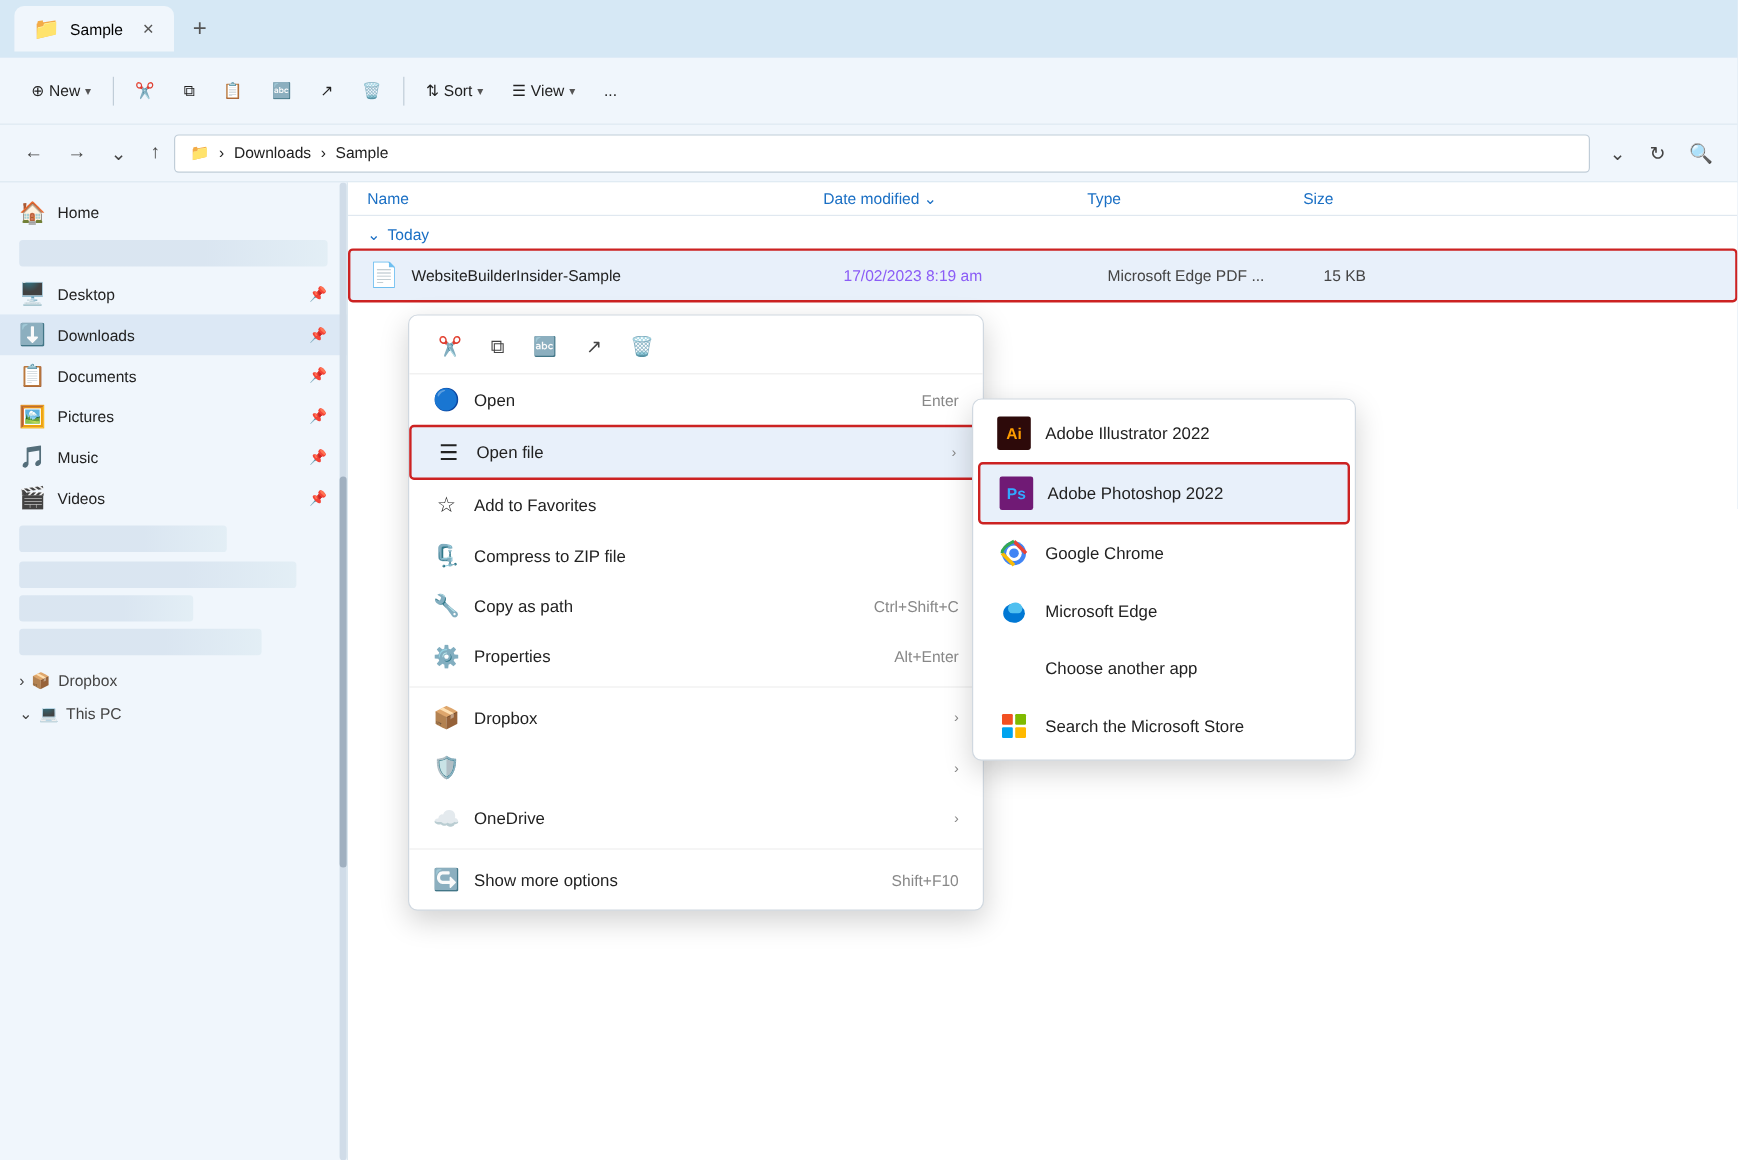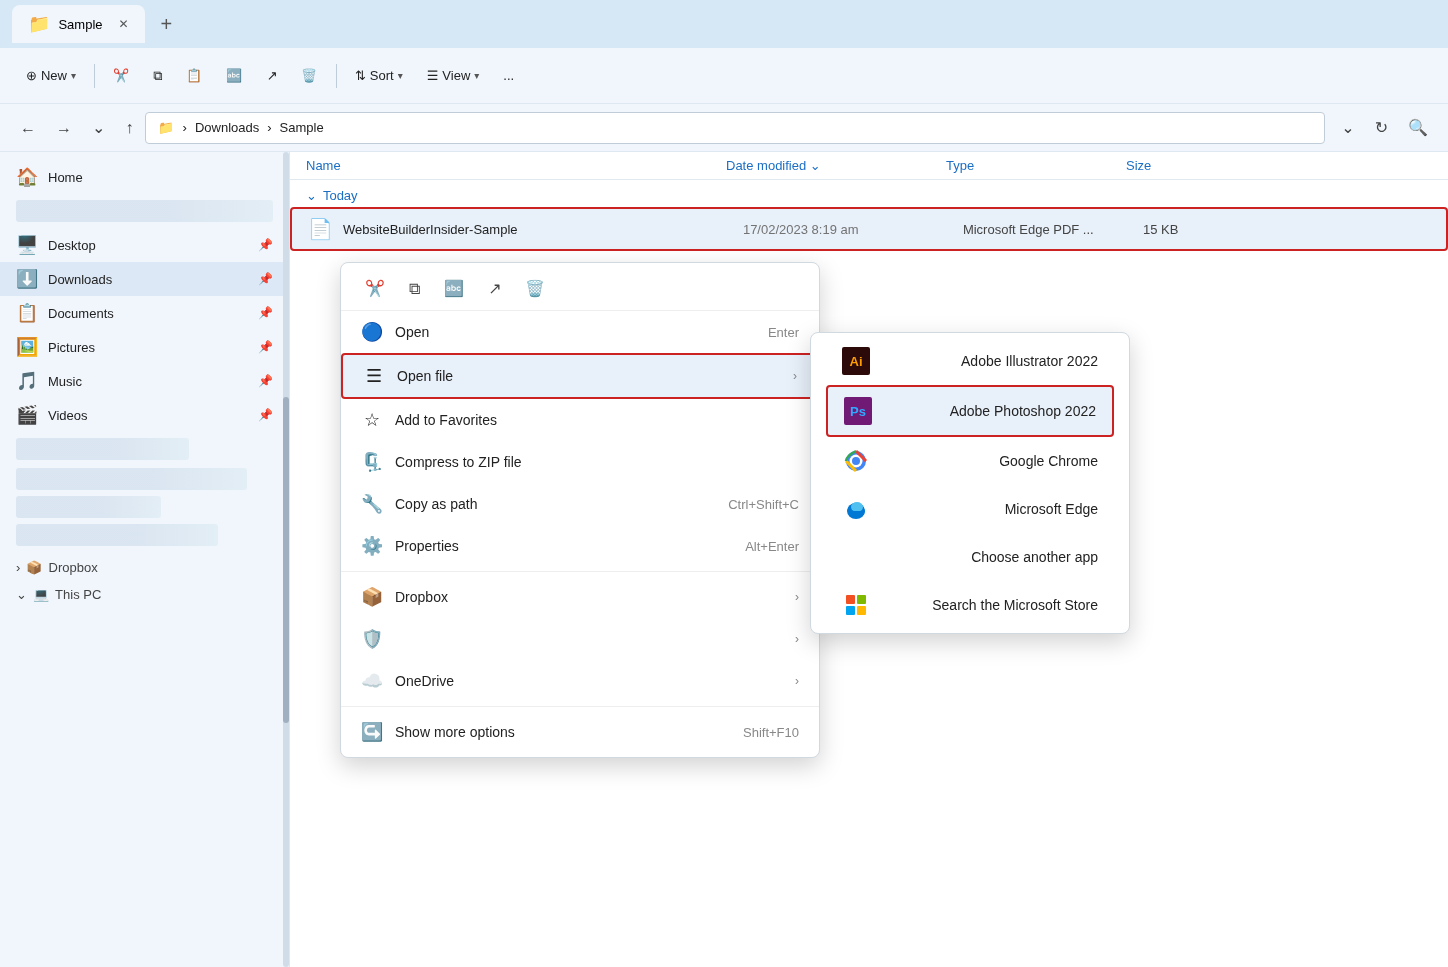--- a/index.html
+++ b/index.html
@@ -152,21 +152,21 @@
       border-bottom: 1px solid #e0e8f0;
       padding: 6px 16px;
       background: #fff;
     }
     .file-header-col {
       font-size: 13px;
       color: #1a6fc4;
       cursor: pointer;
     }
     .col-name { flex: 0 0 380px; }
-    .col-date { flex: 0 0 220px; margin-left: 40px; }
+    .col-date { flex: 0 0 220px; }
     .col-type { flex: 0 0 180px; }
     .col-size { flex: 0 0 100px; }
 
     .file-group-label {
       padding: 8px 16px 4px;
       font-size: 13px;
       color: #1a6fc4;
       display: flex;
       align-items: center;
       gap: 6px;
@@ -179,21 +179,21 @@
       border: 2px solid transparent;
       font-size: 13px;
     }
     .file-row.selected {
       background: #e8f0fa;
       border: 2px solid #cc2222;
       border-radius: 4px;
     }
     .file-row-icon { font-size: 20px; margin-right: 10px; color: #cc2222; }
     .file-row-name { flex: 0 0 360px; color: #222; }
-    .file-row-date { flex: 0 0 220px; color: #737373; margin-left: 40px; }
+    .file-row-date { flex: 0 0 220px; color: #8b5cf6; }
     .file-row-type { flex: 0 0 180px; color: #444; }
     .file-row-size { flex: 0 0 100px; color: #444; }
 
     
     .context-menu {
       position: absolute;
       top: 110px;
       left: 50px;
       width: 480px;
       background: #fff;
@@ -243,38 +243,38 @@
     .submenu {
       position: absolute;
       top: 180px;
       left: 520px;
       width: 320px;
       background: #fff;
       border: 1px solid #d0d8e0;
       border-radius: 8px;
       box-shadow: 0 8px 24px rgba(0,0,0,0.18);
       z-index: 101;
-      padding: 4px 15px;
+      padding: 4px 4px;
     }
     .sm-item {
       display: flex;
       align-items: center;
       gap: 12px;
       padding: 10px 16px;
       cursor: pointer;
       font-size: 14px;
       color: #222;
     }
     .sm-item.highlighted {
       background: #e8f0fa;
       border: 2px solid #cc2222;
       border-radius: 4px;
     }
     .sm-item-icon { width: 28px; height: 28px; border-radius: 4px; display: flex; align-items: center; justify-content: center; font-size: 20px; }
-    .sm-item-label { flex: 1; text-align: right; }
+    .sm-item-label { flex: 1; }
 
     
     .ai-icon { background: #2d0a0a; color: #ff9c00; font-size: 13px; font-weight: bold; border-radius: 2px; }
     
     .ps-icon { background: #701a75; color: #31a8ff; font-size: 13px; font-weight: bold; border-radius: 2px; }
     
     .chrome-icon { font-size: 22px; }
     
     .edge-icon { font-size: 22px; color: #0078d4; }
     

